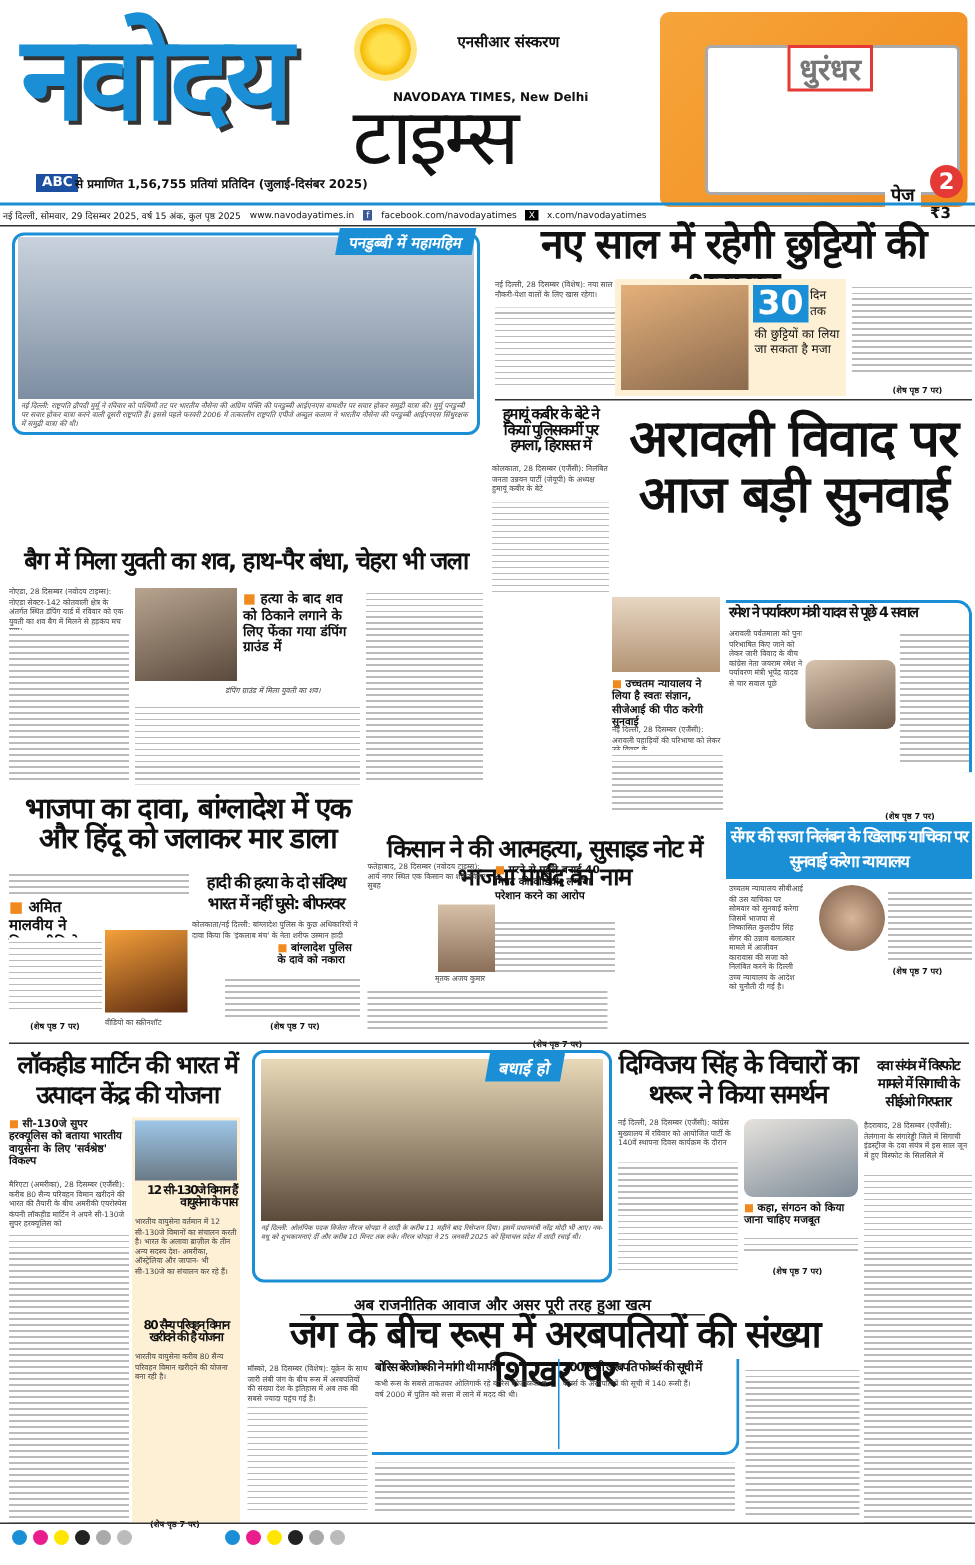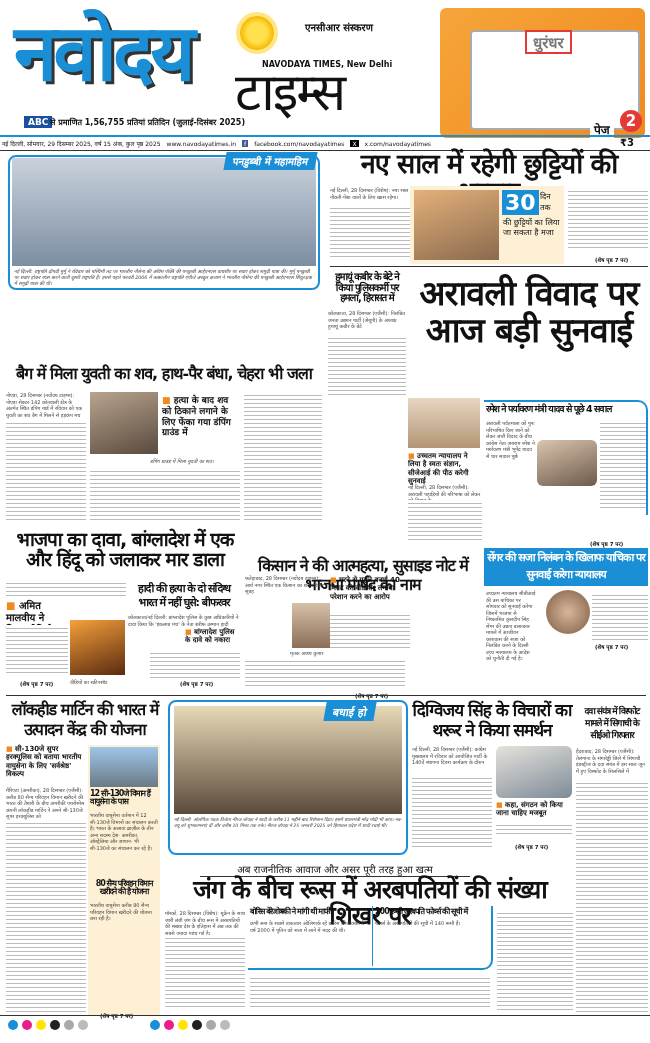--- a/index.html
+++ b/index.html
@@ -38,21 +38,21 @@
 <body>
 
 <div class="abs mast-logo">नवोदय</div>
 <div class="abs sun"></div>
 <div class="abs edition">एनसीआर संस्करण</div>
 <div class="abs nt" style="top:60px">NAVODAYA TIMES, New Delhi</div>
 <div class="abs mast-times">टाइम्स</div>
 
 <div class="abs promo" style="left:440px;width:205px"></div>
 <div class="abs promo-inner" style="left:470px;width:170px;top:30px;height:100px"></div>
-<div class="abs promo-title" style="left:525px;top:30px;font-size:15px">धुरंधर</div>
+<div class="abs promo-title" style="left:525px;top:30px;font-size:20px">धुरंधर</div>
 <div class="abs page-badge" style="left:590px;top:119px">पेज</div>
 <div class="abs page-num" style="left:620px;top:110px;width:22px;height:22px;line-height:22px;font-size:15px">2</div>
 
 <div class="abs abc">ABC</div>
 <div class="abs circ">से प्रमाणित 1,56,755 प्रतियां प्रतिदिन (जुलाई-दिसंबर 2025)</div>
 
 <div class="abs rule-blue"></div>
 <div class="abs dateline">
   <span>नई दिल्ली, सोमवार, 29 दिसम्बर 2025, वर्ष 15 अंक, कुल पृष्ठ 2025</span>
   <span>www.navodayatimes.in</span>
@@ -138,21 +138,21 @@
 <div class="abs cont" style="left:355px;top:692px">(शेष पृष्ठ 7 पर)</div>
 
 <div class="abs hr" style="left:6px;top:695px;width:640px"></div>
 
 <div class="abs h1" style="left:6px;top:700px;width:158px;font-size:16px;text-align:center;line-height:1.25">लॉकहीड मार्टिन की भारत में उत्पादन केंद्र की योजना</div>
 <div class="abs bullet" style="left:6px;top:745px;width:80px;font-size:7px">सी-130जे सुपर हरक्यूलिस को बताया भारतीय वायुसेना के लिए 'सर्वश्रेष्ठ' विकल्प</div>
 <div class="abs body" style="left:6px;top:787px;width:80px">मैरिएटा (अमरीका), 28 दिसम्बर (एजैंसी): करीब 80 सैन्य परिवहन विमान खरीदने की भारत की तैयारी के बीच अमरीकी एयरोस्पेस कंपनी लॉकहीड मार्टिन ने अपने सी-130जे सुपर हरक्यूलिस को</div>
 <div class="abs lines" style="left:6px;top:820px;width:80px;height:195px"></div>
 <div class="abs" style="left:88px;top:745px;width:72px;height:270px;background:#fdf0d5"></div>
 <div class="abs photo" style="left:90px;top:747px;width:68px;height:40px;background:linear-gradient(180deg,#9ec6e8,#6a7a86)"></div>
-<div class="abs h1" style="left:90px;top:790px;width:68px;font-size:8px;text-align:left">12 सी-130जे विमान हैं वायुसेना के पास</div>
+<div class="abs h1" style="left:90px;top:790px;width:68px;font-size:8px;text-align:right">12 सी-130जे विमान हैं वायुसेना के पास</div>
 <div class="abs body" style="left:90px;top:812px;width:68px">भारतीय वायुसेना वर्तमान में 12 सी-130जे विमानों का संचालन करती है। भारत के अलावा ब्राज़ील के तीन अन्य सदस्य देश- अमरीका, ऑस्ट्रेलिया और जापान- भी सी-130जे का संचालन कर रहे हैं।</div>
 <div class="abs h1" style="left:90px;top:880px;width:68px;font-size:8px;text-align:center">80 सैन्य परिवहन विमान खरीदने की है योजना</div>
 <div class="abs body" style="left:90px;top:902px;width:68px">भारतीय वायुसेना करीब 80 सैन्य परिवहन विमान खरीदने की योजना बना रही है।</div>
 <div class="abs cont" style="left:100px;top:1012px">(शेष पृष्ठ 7 पर)</div>
 
 <div class="abs bluebox" style="left:168px;top:700px;width:240px;height:155px"></div>
 <div class="abs photo" style="left:174px;top:706px;width:228px;height:108px;background:linear-gradient(180deg,#e8d9b8,#5b4a3a)"></div>
 <div class="abs kicker" style="left:325px;top:702px;font-size:11px">बधाई हो</div>
 <div class="abs body" style="left:174px;top:817px;width:228px;font-size:4.6px;font-style:italic">नई दिल्ली: ओलंपिक पदक विजेता नीरज चोपड़ा ने शादी के करीब 11 महीने बाद रिसेप्शन दिया। इसमें प्रधानमंत्री नरेंद्र मोदी भी आए। नव-वधू को शुभकामनाएं दीं और करीब 10 मिनट तक रुके। नीरज चोपड़ा ने 25 जनवरी 2025 को हिमाचल प्रदेश में शादी रचाई थी।</div>
 
@@ -161,21 +161,21 @@
 <div class="abs lines" style="left:412px;top:775px;width:80px;height:75px"></div>
 <div class="abs photo" style="left:496px;top:746px;width:76px;height:52px;background:linear-gradient(160deg,#e6e2dc,#7d8b98);border-radius:6px"></div>
 <div class="abs bullet" style="left:496px;top:801px;width:76px;font-size:7px">कहा, संगठन को किया जाना चाहिए मजबूत</div>
 <div class="abs lines" style="left:496px;top:822px;width:76px;height:14px"></div>
 <div class="abs cont" style="left:515px;top:843px">(शेष पृष्ठ 7 पर)</div>
 
 <div class="abs h1" style="left:576px;top:705px;width:72px;font-size:9px;text-align:center;line-height:1.35">दवा संयंत्र में विस्फोट मामले में सिगाची के सीईओ गिरफ्तार</div>
 <div class="abs body" style="left:576px;top:748px;width:72px">हैदराबाद, 28 दिसम्बर (एजैंसी): तेलंगाना के संगारेड्डी जिले में सिगाची इंडस्ट्रीज के दवा संयंत्र में इस साल जून में हुए विस्फोट के सिलसिले में</div>
 <div class="abs lines" style="left:576px;top:780px;width:72px;height:235px"></div>
 
-<div class="abs" style="left:200px;top:862px;width:270px;font-size:10px;font-weight:normal;text-align:center;border-bottom:1px solid #333">अब राजनीतिक आवाज और असर पूरी तरह हुआ खत्म</div>
+<div class="abs" style="left:200px;top:862px;width:270px;font-size:10px;font-weight:bold;text-align:center;border-bottom:1px solid #333">अब राजनीतिक आवाज और असर पूरी तरह हुआ खत्म</div>
 <div class="abs h1" style="left:165px;top:877px;width:410px;font-size:25px;text-align:center">जंग के बीच रूस में अरबपतियों की संख्या शिखर पर</div>
 <div class="abs body" style="left:165px;top:910px;width:80px">मॉस्को, 28 दिसम्बर (विशेष): यूक्रेन के साथ जारी लंबी जंग के बीच रूस में अरबपतियों की संख्या देश के इतिहास में अब तक की सबसे ज्यादा पहुंच गई है।</div>
 <div class="abs lines" style="left:165px;top:935px;width:80px;height:75px"></div>
 <div class="abs" style="left:248px;top:906px;width:245px;height:64px;border:2px solid #1b8fd6;border-left:none;border-top:none;border-radius:0 0 10px 0"></div>
 <div class="abs h1" style="left:250px;top:908px;width:120px;font-size:8px">बोरिस बेरेजोव्स्की ने मांगी थी माफी</div>
 <div class="abs body" style="left:250px;top:920px;width:120px">कभी रूस के सबसे ताकतवर ओलिगार्क रहे बोरिस बेरेजोव्स्की ने वर्ष 2000 में पुतिन को सत्ता में लाने में मदद की थी।</div>
 <div class="abs" style="left:372px;top:906px;width:1px;height:60px;background:#1b8fd6"></div>
 <div class="abs h1" style="left:375px;top:908px;width:116px;font-size:8px">200 रूसी अरबपति फोर्ब्स की सूची में</div>
 <div class="abs body" style="left:375px;top:920px;width:116px">फोर्ब्स के अरबपतियों की सूची में 140 रूसी हैं।</div>
 <div class="abs lines" style="left:250px;top:975px;width:240px;height:35px"></div>

